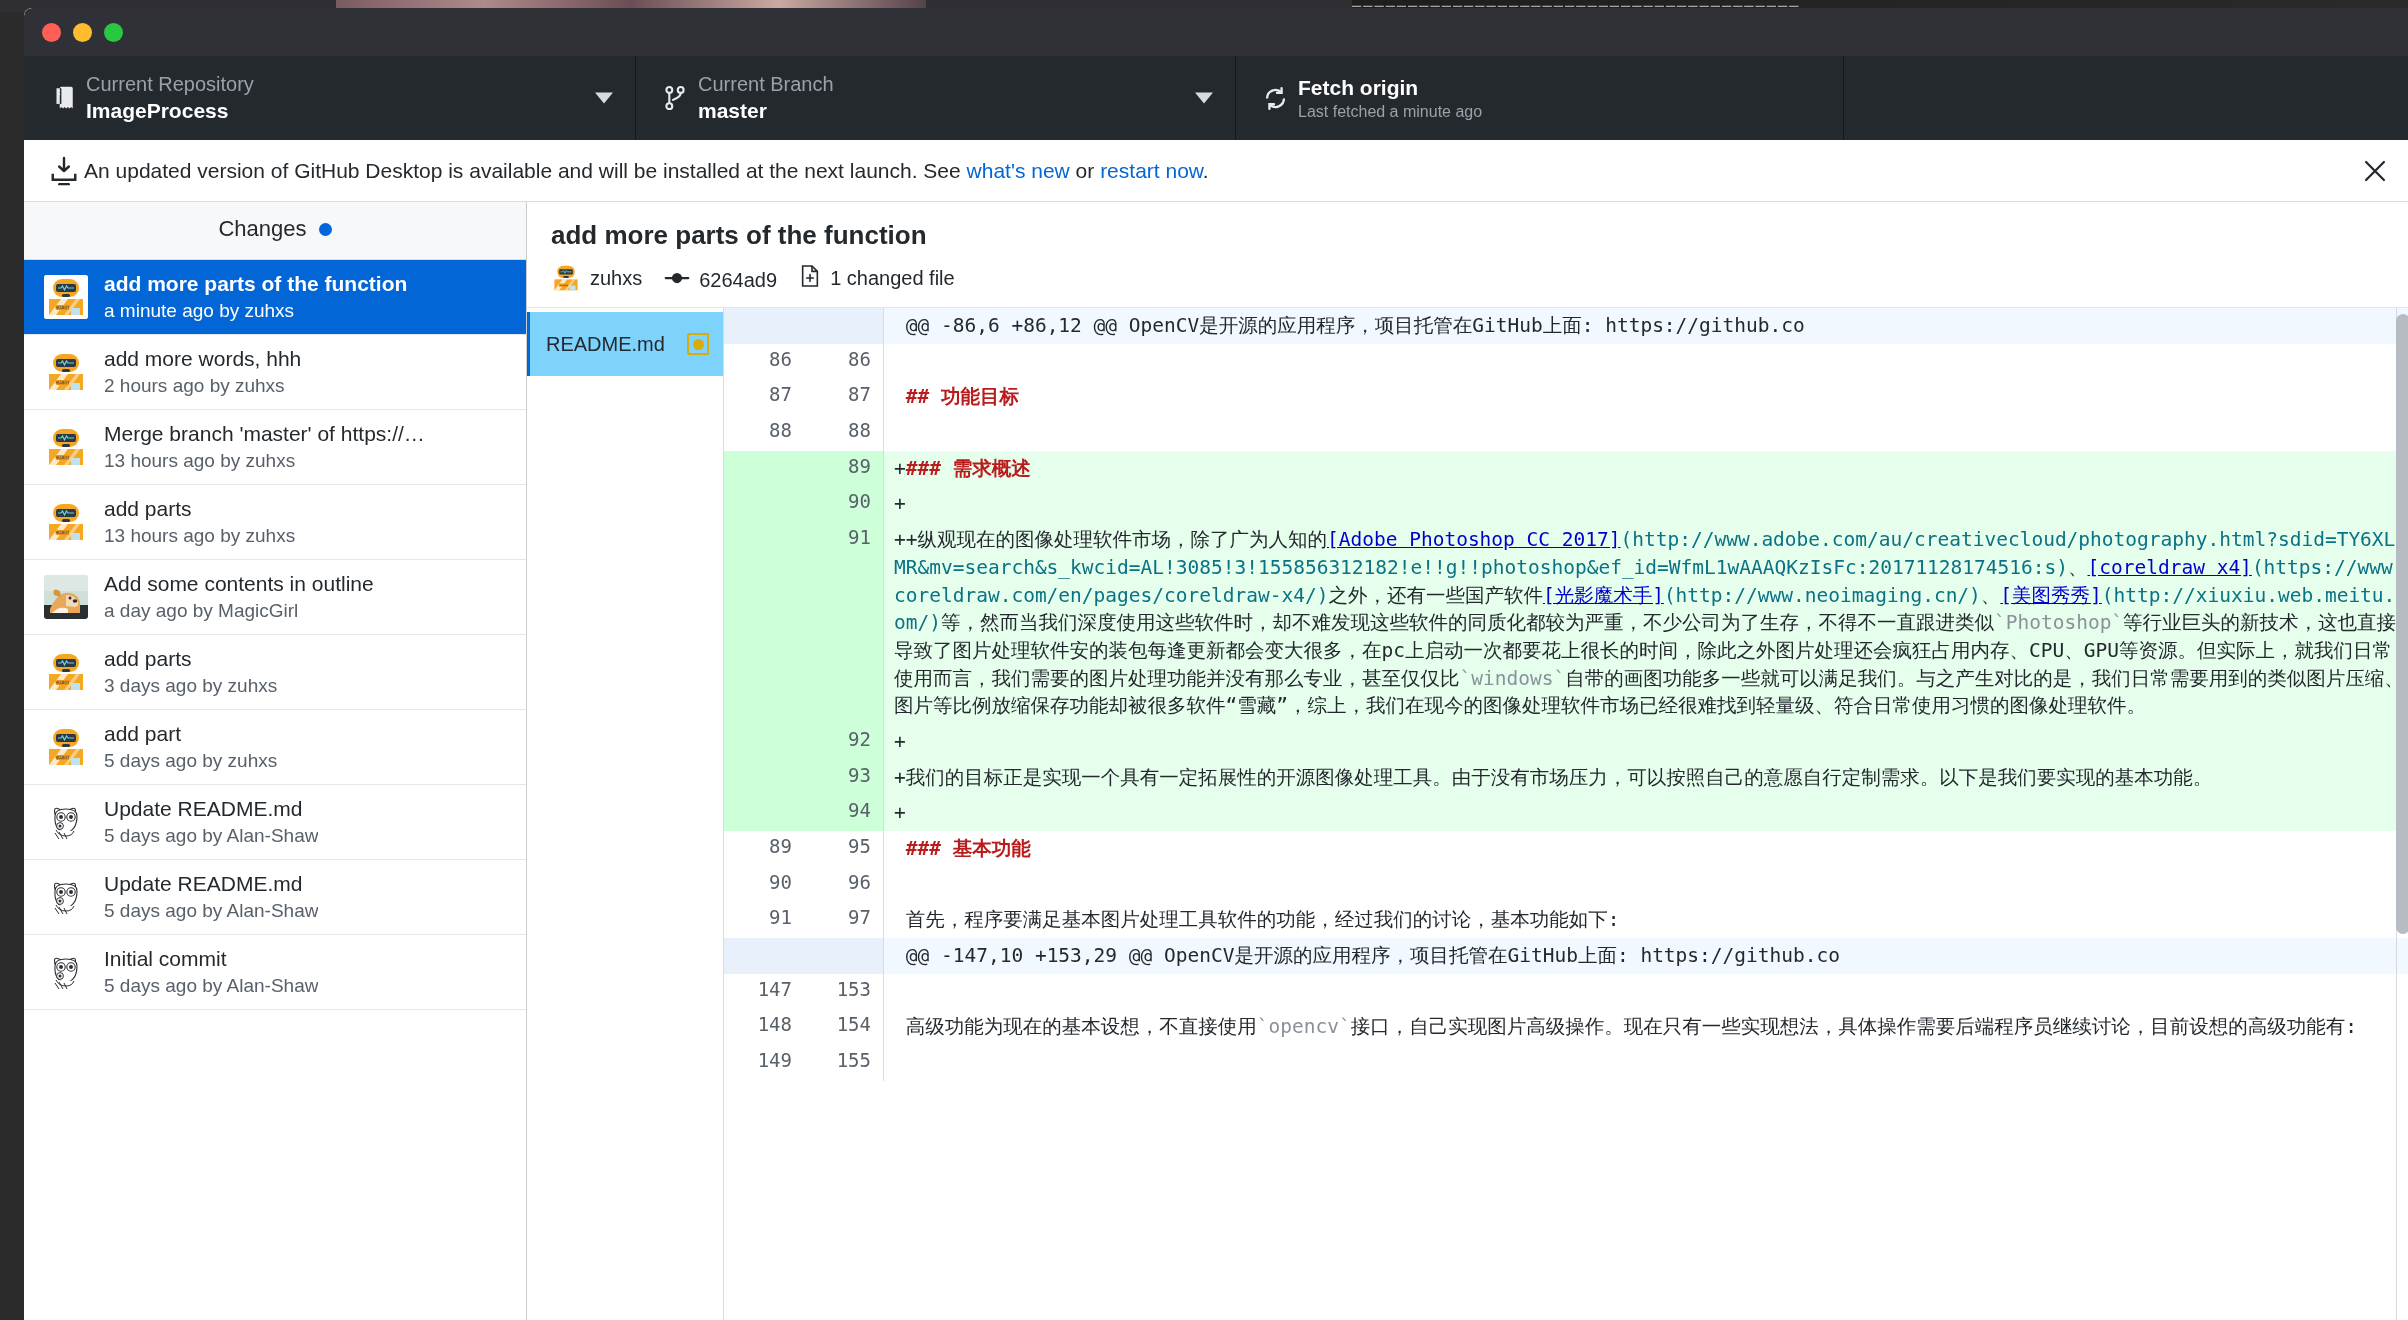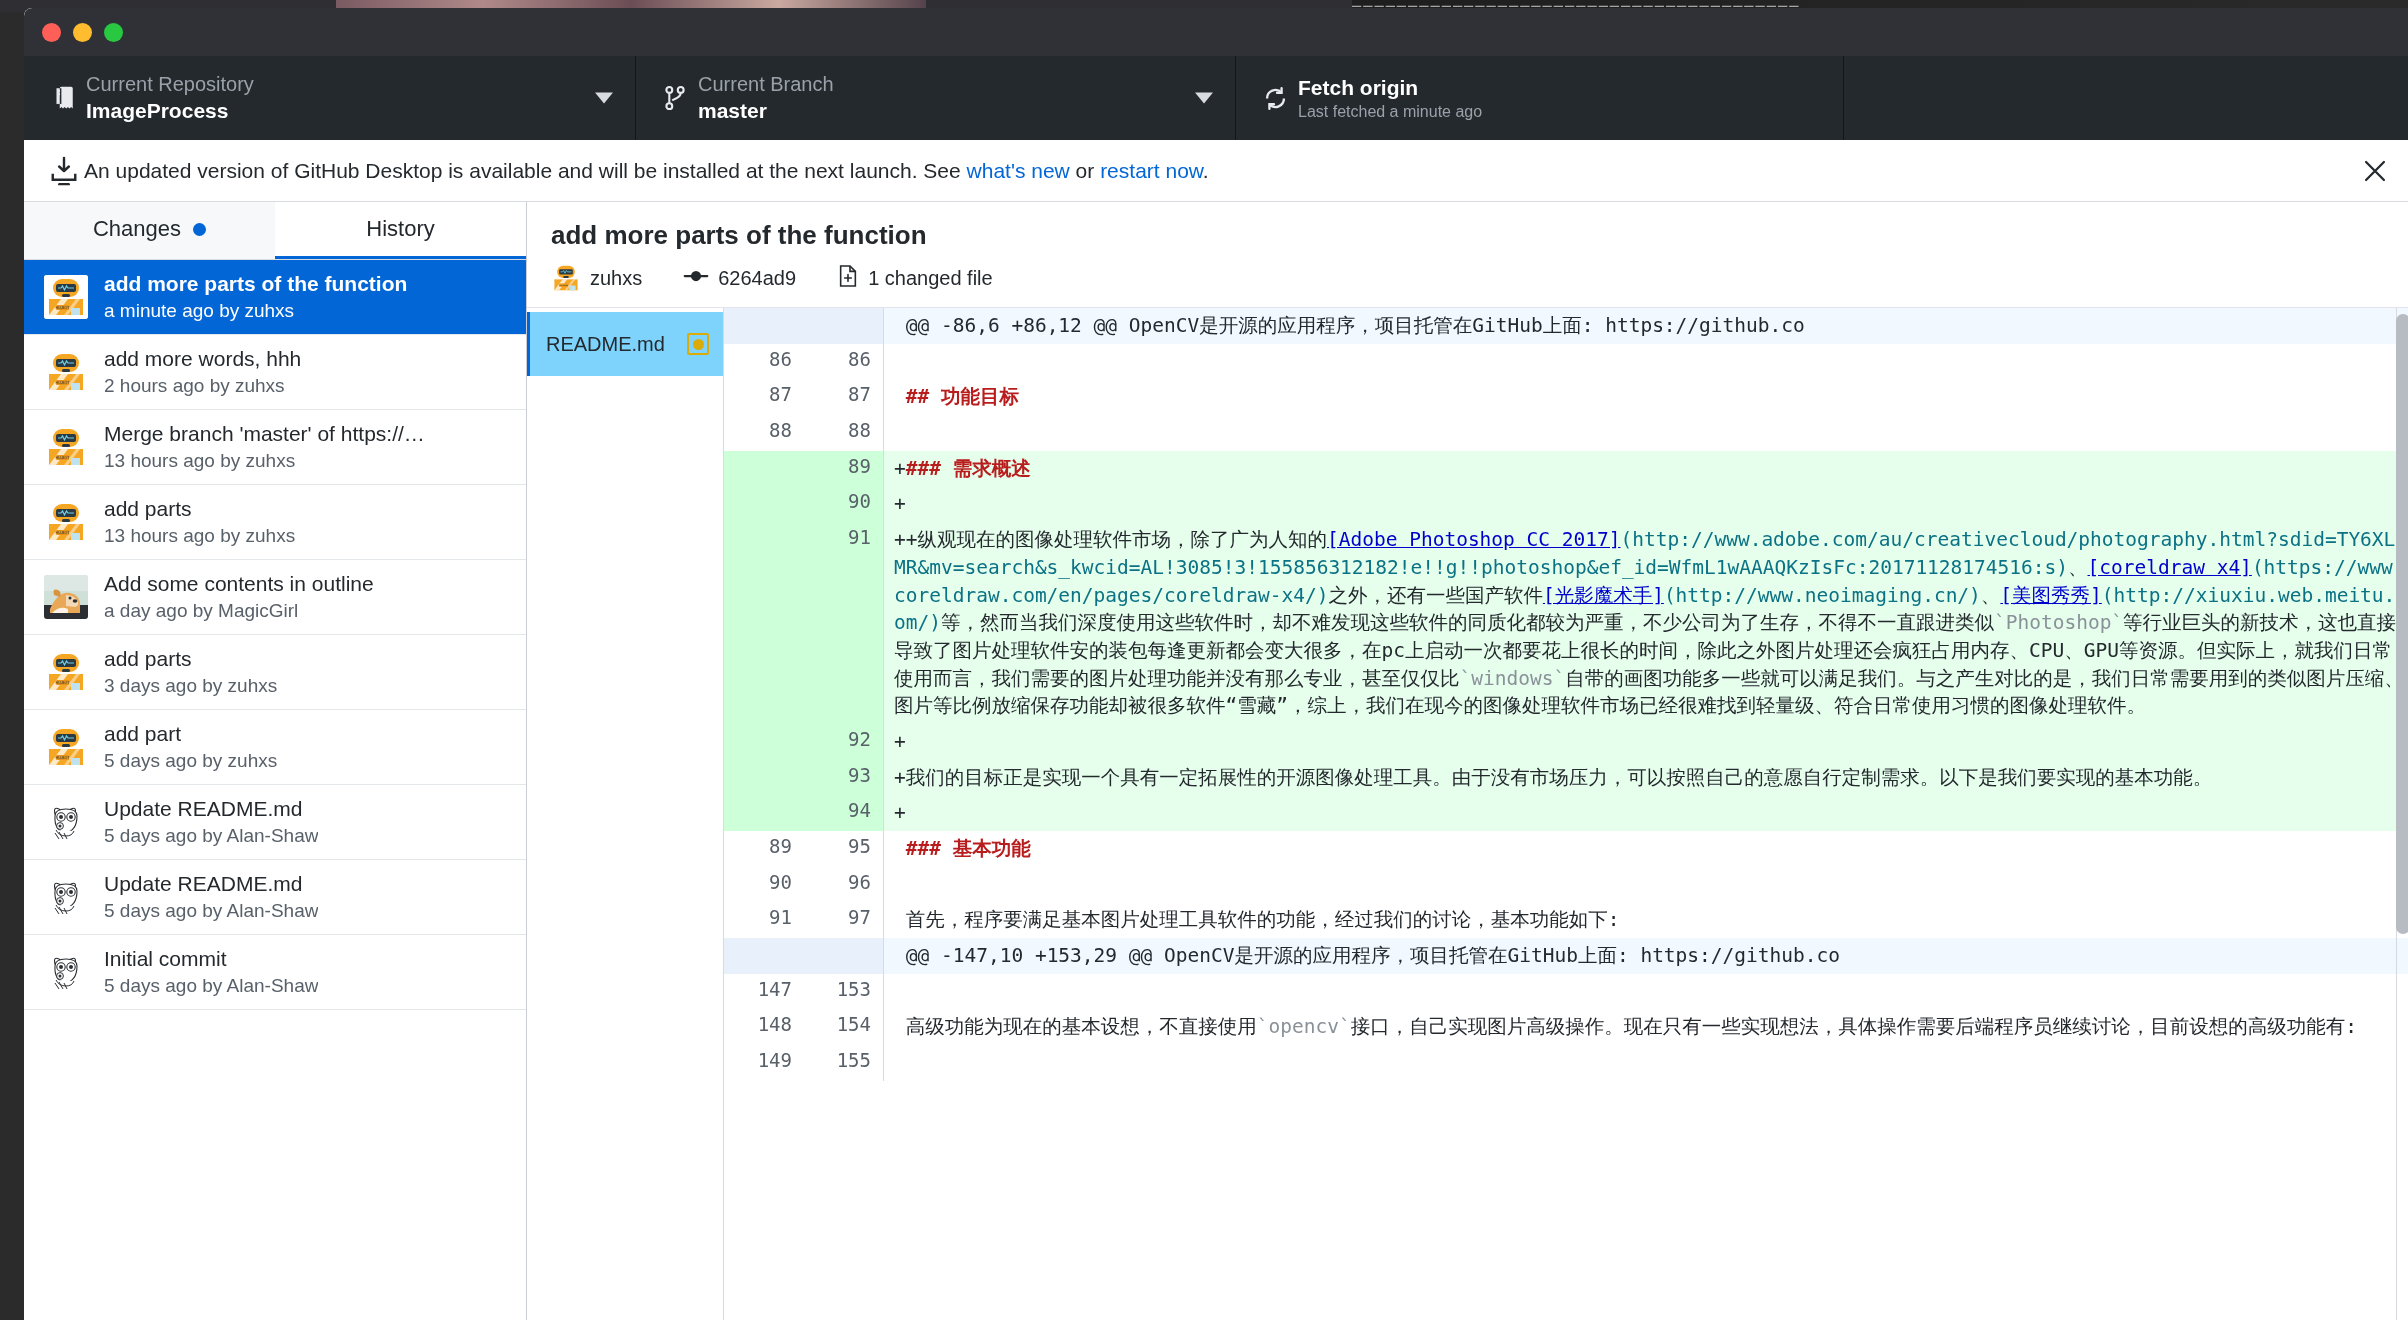--- a/index.html
+++ b/index.html
@@ -115,21 +115,21 @@
              overflow: hidden; text-overflow: ellipsis; line-height: 1.35; }
   .c-meta  { font-size: 19px; color: #586069; white-space: nowrap; line-height: 1.35; }
   .commit.selected .c-title, .commit.selected .c-meta { color: #fff; }
   .commit.selected .c-title { font-weight: bold; }
 
   
   .main { flex: 1; display: flex; flex-direction: column; overflow: hidden;
           background: #fff; }
   .commit-head { padding: 18px 24px 14px 24px; border-bottom: 1px solid #e1e4e8; }
   .ch-title { font-size: 26px; font-weight: bold; color: #24292e; margin-bottom: 12px; }
-  .ch-meta { display: flex; align-items: center; gap: 25px; font-size: 20px;
+  .ch-meta { display: flex; align-items: flex-end; gap: 6px; font-size: 20px;
              color: #24292e; }
   .ch-meta .mi { display: flex; align-items: center; gap: 9px; margin-right: 16px; }
   .ch-av { width: 30px; height: 30px; border-radius: 3px; overflow: hidden; }
 
   .content { flex: 1; display: flex; overflow: hidden; }
   .filelist { width: 197px; flex: 0 0 197px; border-right: 1px solid #d8dce1;
               background: #fff; padding-top: 4px; }
   .file-row {
     height: 64px; display: flex; align-items: center; justify-content: space-between;
     padding: 0 14px 0 16px; background: #7dd3fc; cursor: pointer;
@@ -261,23 +261,20 @@
       </div>
     </div>
 
     <div class="body">
 
       <div class="sidebar">
         <div class="tabs">
           <div class="tab">
             <span>Changes</span>
             <span class="tab-dot"></span>
-          </div>
-          <div class="tab active">
-            <span>History</span>
           </div>
         </div>
         <div class="commits" id="commit-list">
             <div class="commit selected">
               <div class="avatar">
                 <svg width="44" height="44" viewBox="0 0 44 44">
       <rect width="44" height="44" fill="#fff"></rect>
       <rect x="9" y="4" width="26" height="18" rx="9" fill="#f5a623"></rect>
       <rect x="12" y="9" width="20" height="8" rx="2" fill="#2b3a42"></rect>
       <path d="M14 13h3l1.5-2 2 4 2-4 1.5 2h6" stroke="#6fd0e8" stroke-width="1.2" fill="none"></path>

